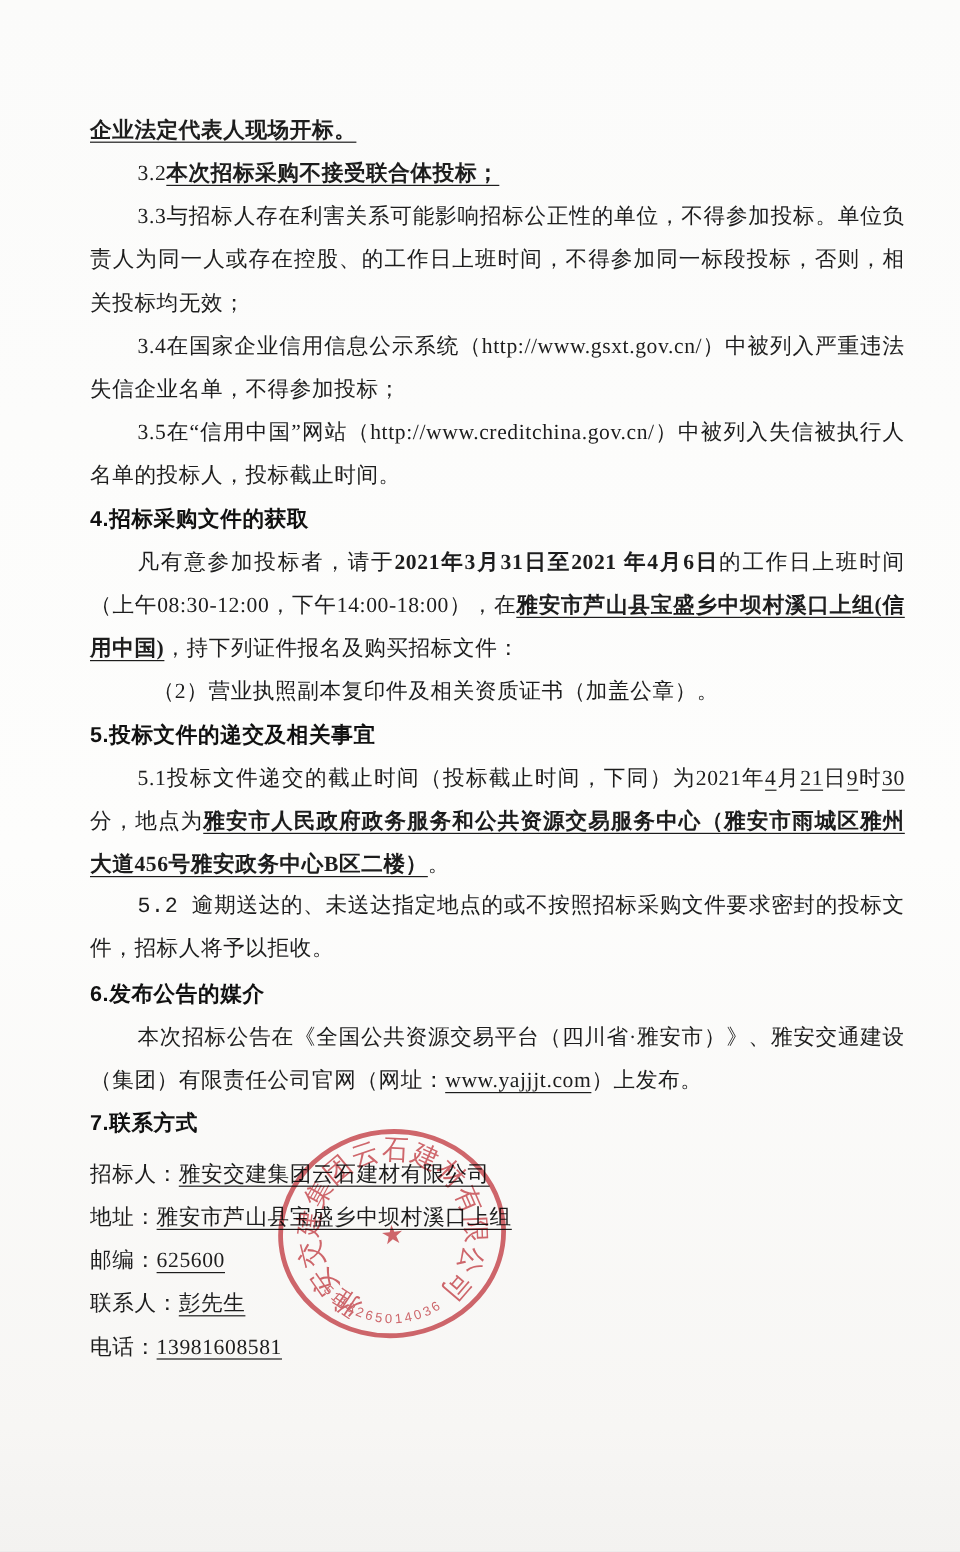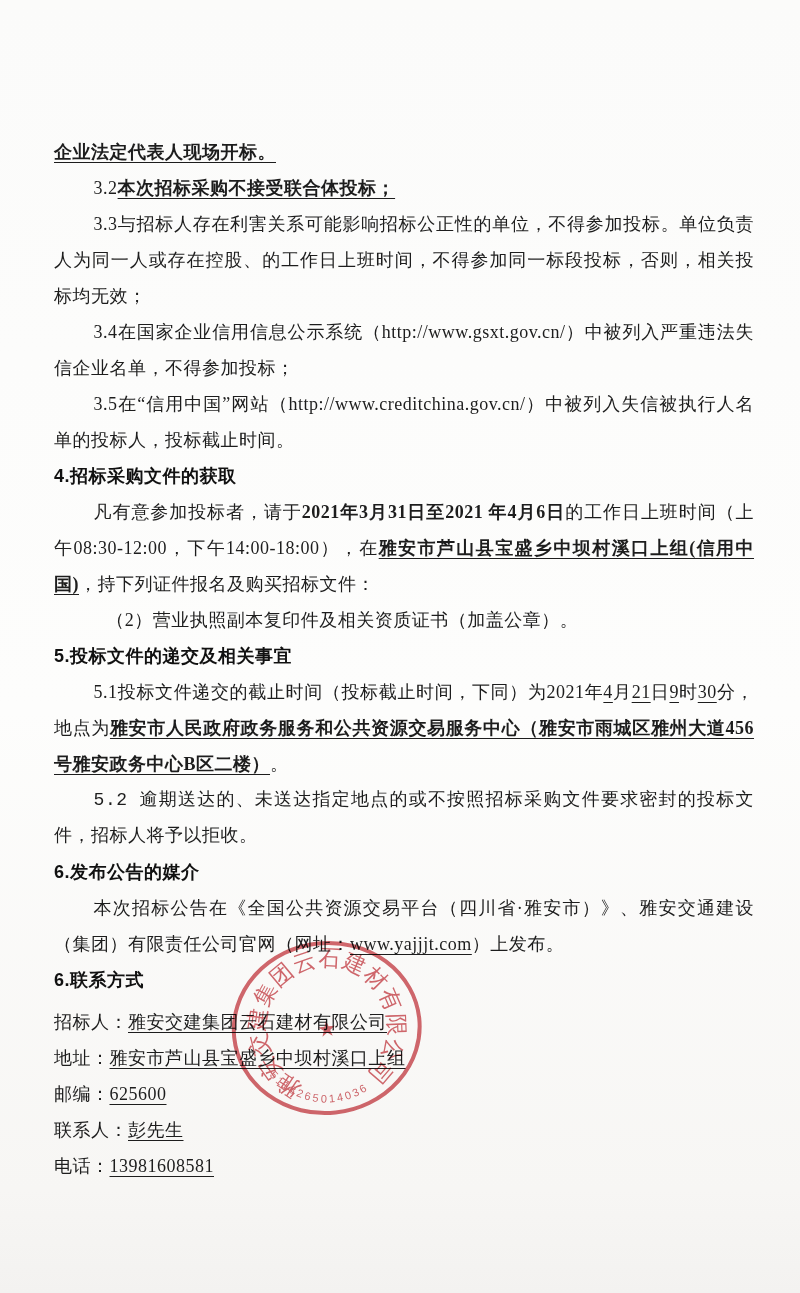--- a/index.html
+++ b/index.html
@@ -6,21 +6,21 @@
   .page{
     position:relative;
     width:800px;height:1293px;
     margin:0 auto;
     background:linear-gradient(180deg,#fbfbfa 0%,#fdfdfc 55%,#f7f6f4 92%,#f3f2f0 100%);
     font-family:"Liberation Serif","DejaVu Serif",serif;
     color:#1d1d1d;
     overflow:hidden;
     box-sizing:border-box;
   }
-  .doc{padding:90px 46px 0 54px;margin-top:44px;}
+  .doc{padding:90px 46px 0 75px;}
   .doc p{margin:0;font-size:18px;line-height:36px;text-align:justify;letter-spacing:0.5px;}
   .b{font-weight:bold;}
   .u{text-decoration:underline;text-underline-offset:4px;}
   .ind{text-indent:2.2em;}
   .ind-li{text-indent:2.9em;}
   .h{
     font-family:"Liberation Sans","DejaVu Sans",sans-serif;
     font-weight:bold;font-size:20px;line-height:28px;
     letter-spacing:1px;color:#111;
   }
@@ -77,21 +77,21 @@
     <p class="h h5">5.投标文件的递交及相关事宜</p>
 
     <p class="p7 ind"><span>5.1投标文件递交的截止时间（投标截止时间，下同）为2021年</span><span class="u">4</span><span>月</span><span class="u">21</span><span>日</span><span class="u">9</span><span>时</span><span class="u">30</span><span>分，地点为</span><span class="b u">雅安市人民政府政务服务和公共资源交易服务中心（雅安市雨城区雅州大道456号雅安政务中心B区二楼）</span><span>。</span></p>
 
     <p class="p8 ind">5.2 逾期送达的、未送达指定地点的或不按照招标采购文件要求密封的投标文件，招标人将予以拒收。</p>
 
     <p class="h h6">6.发布公告的媒介</p>
 
     <p class="p9 ind"><span>本次招标公告在《全国公共资源交易平台（四川省·雅安市）》、雅安交通建设（集团）有限责任公司官网（网址：</span><span class="u">www.yajjjt.com</span><span>）上发布。</span></p>
 
-    <p class="h h7">6.联系方式</p>
+    <p class="h h7">7.联系方式</p>
 
     <div class="contacts">
       <p class="contact-row"><span>招标人：</span><span class="val">雅安交建集团云石建材有限公司</span></p>
       <p class="contact-row"><span>地址：</span><span class="val">雅安市芦山县宝盛乡中坝村溪口上组</span></p>
       <p class="contact-row"><span>邮编：</span><span class="val">625600</span></p>
       <p class="contact-row"><span>联系人：</span><span class="val">彭先生</span></p>
       <p class="contact-row"><span>电话：</span><span class="val">13981608581</span></p>
     </div>
   </div>
 

